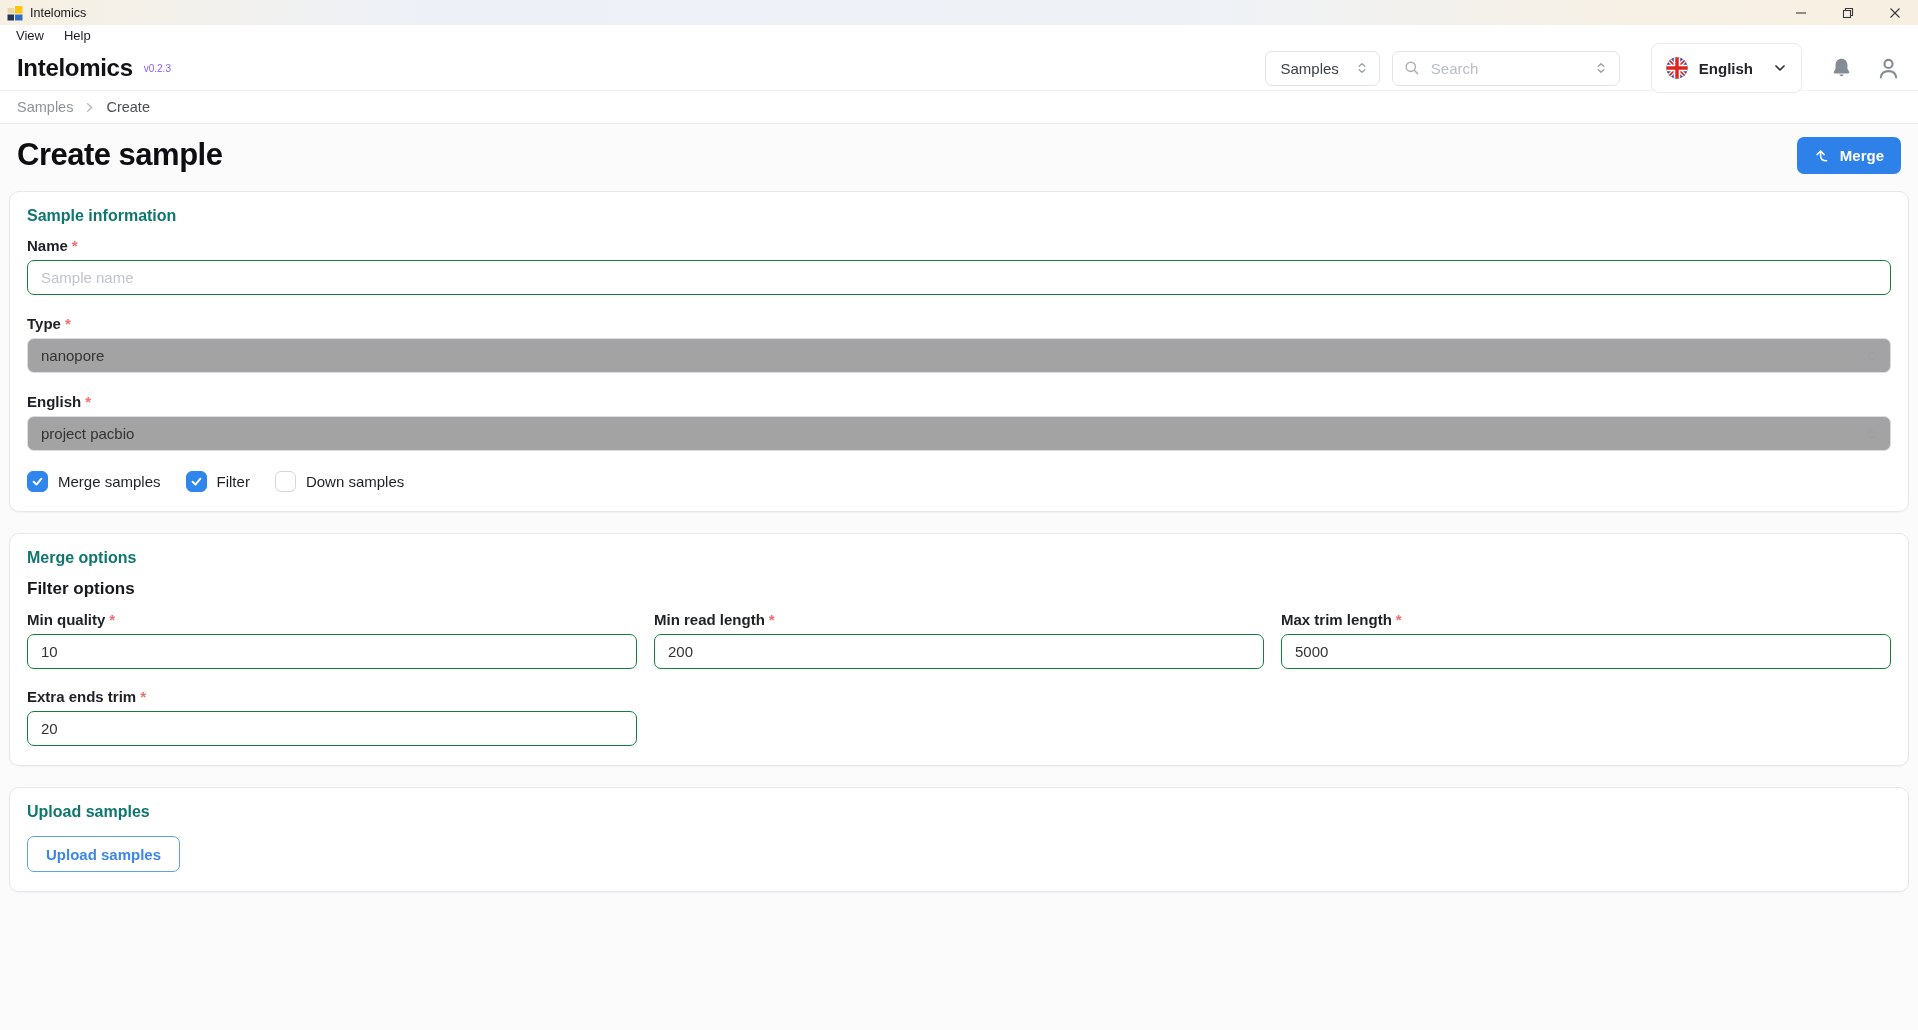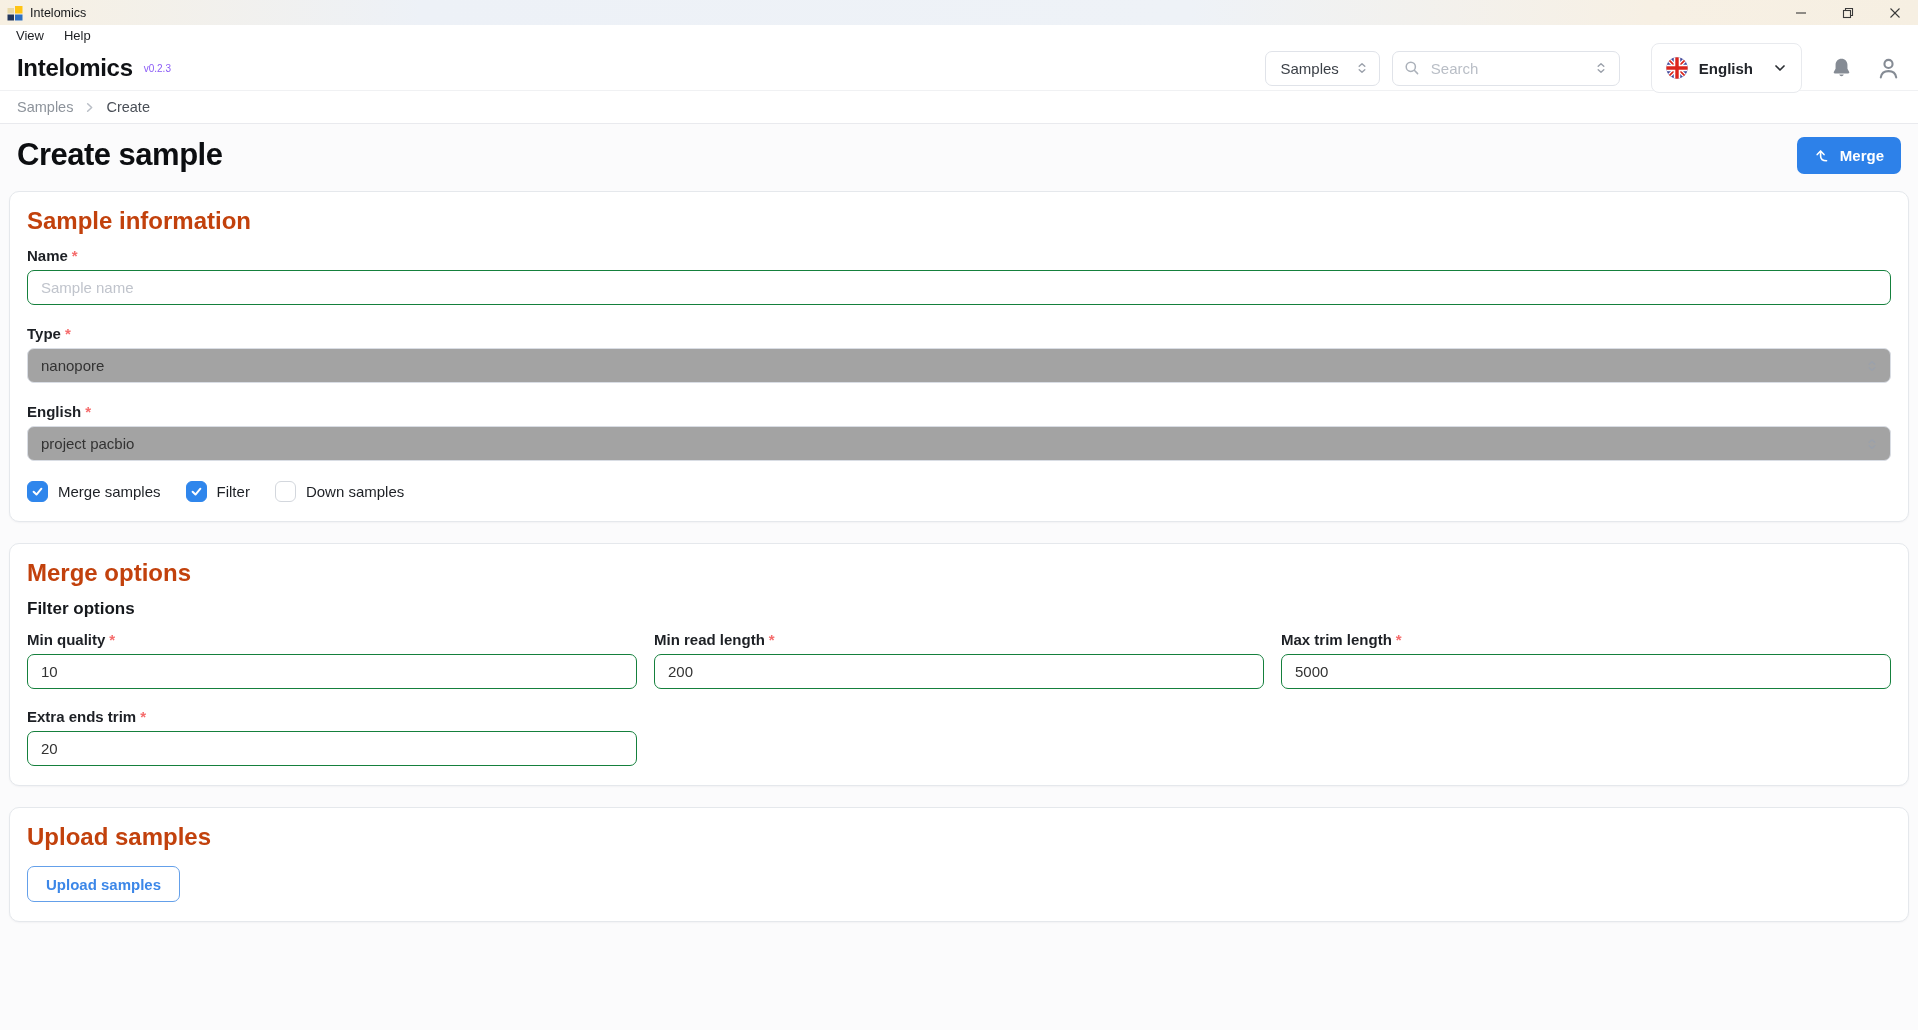--- a/index.html
+++ b/index.html
@@ -62,21 +62,21 @@
     margin-left:auto; height:37px; padding:0 17px; border:none; border-radius:7px;
     background:#2d81e9; color:#fff; font-size:15px; font-weight:600; font-family:inherit;
     display:flex; align-items:center; gap:9px; cursor:pointer;
   }
   
   .card {
     background:#fff; border:1px solid #e5e8ec; border-radius:10px;
     margin:0 9px 21px; padding:15px 17px 19px;
     box-shadow:0 1px 2px rgba(20,30,50,.04);
   }
-  .card h2 { margin:0 0 12px; font-size:24px; font-weight:700; color:#c2410c; }
+  .card h2 { margin:0 0 12px; font-size:16px; font-weight:700; color:#0f766e; }
   .card h3 { margin:4px 0 12px; font-size:17px; font-weight:700; color:#15181c; }
   .field { margin-bottom:20px; }
   .field-label { font-size:15px; font-weight:600; color:#1d2025; line-height:17px; margin-bottom:6px; }
   .req { color:#f56c6c; margin-left:4px; }
   .text-input {
     width:100%; height:35px; border:1px solid #15803d; border-radius:7px; background:#fff;
     padding:0 13px; font-size:15px; color:#333; font-family:inherit; outline:none;
   }
   .text-input::placeholder { color:#c0c4cc; }
   .select {

